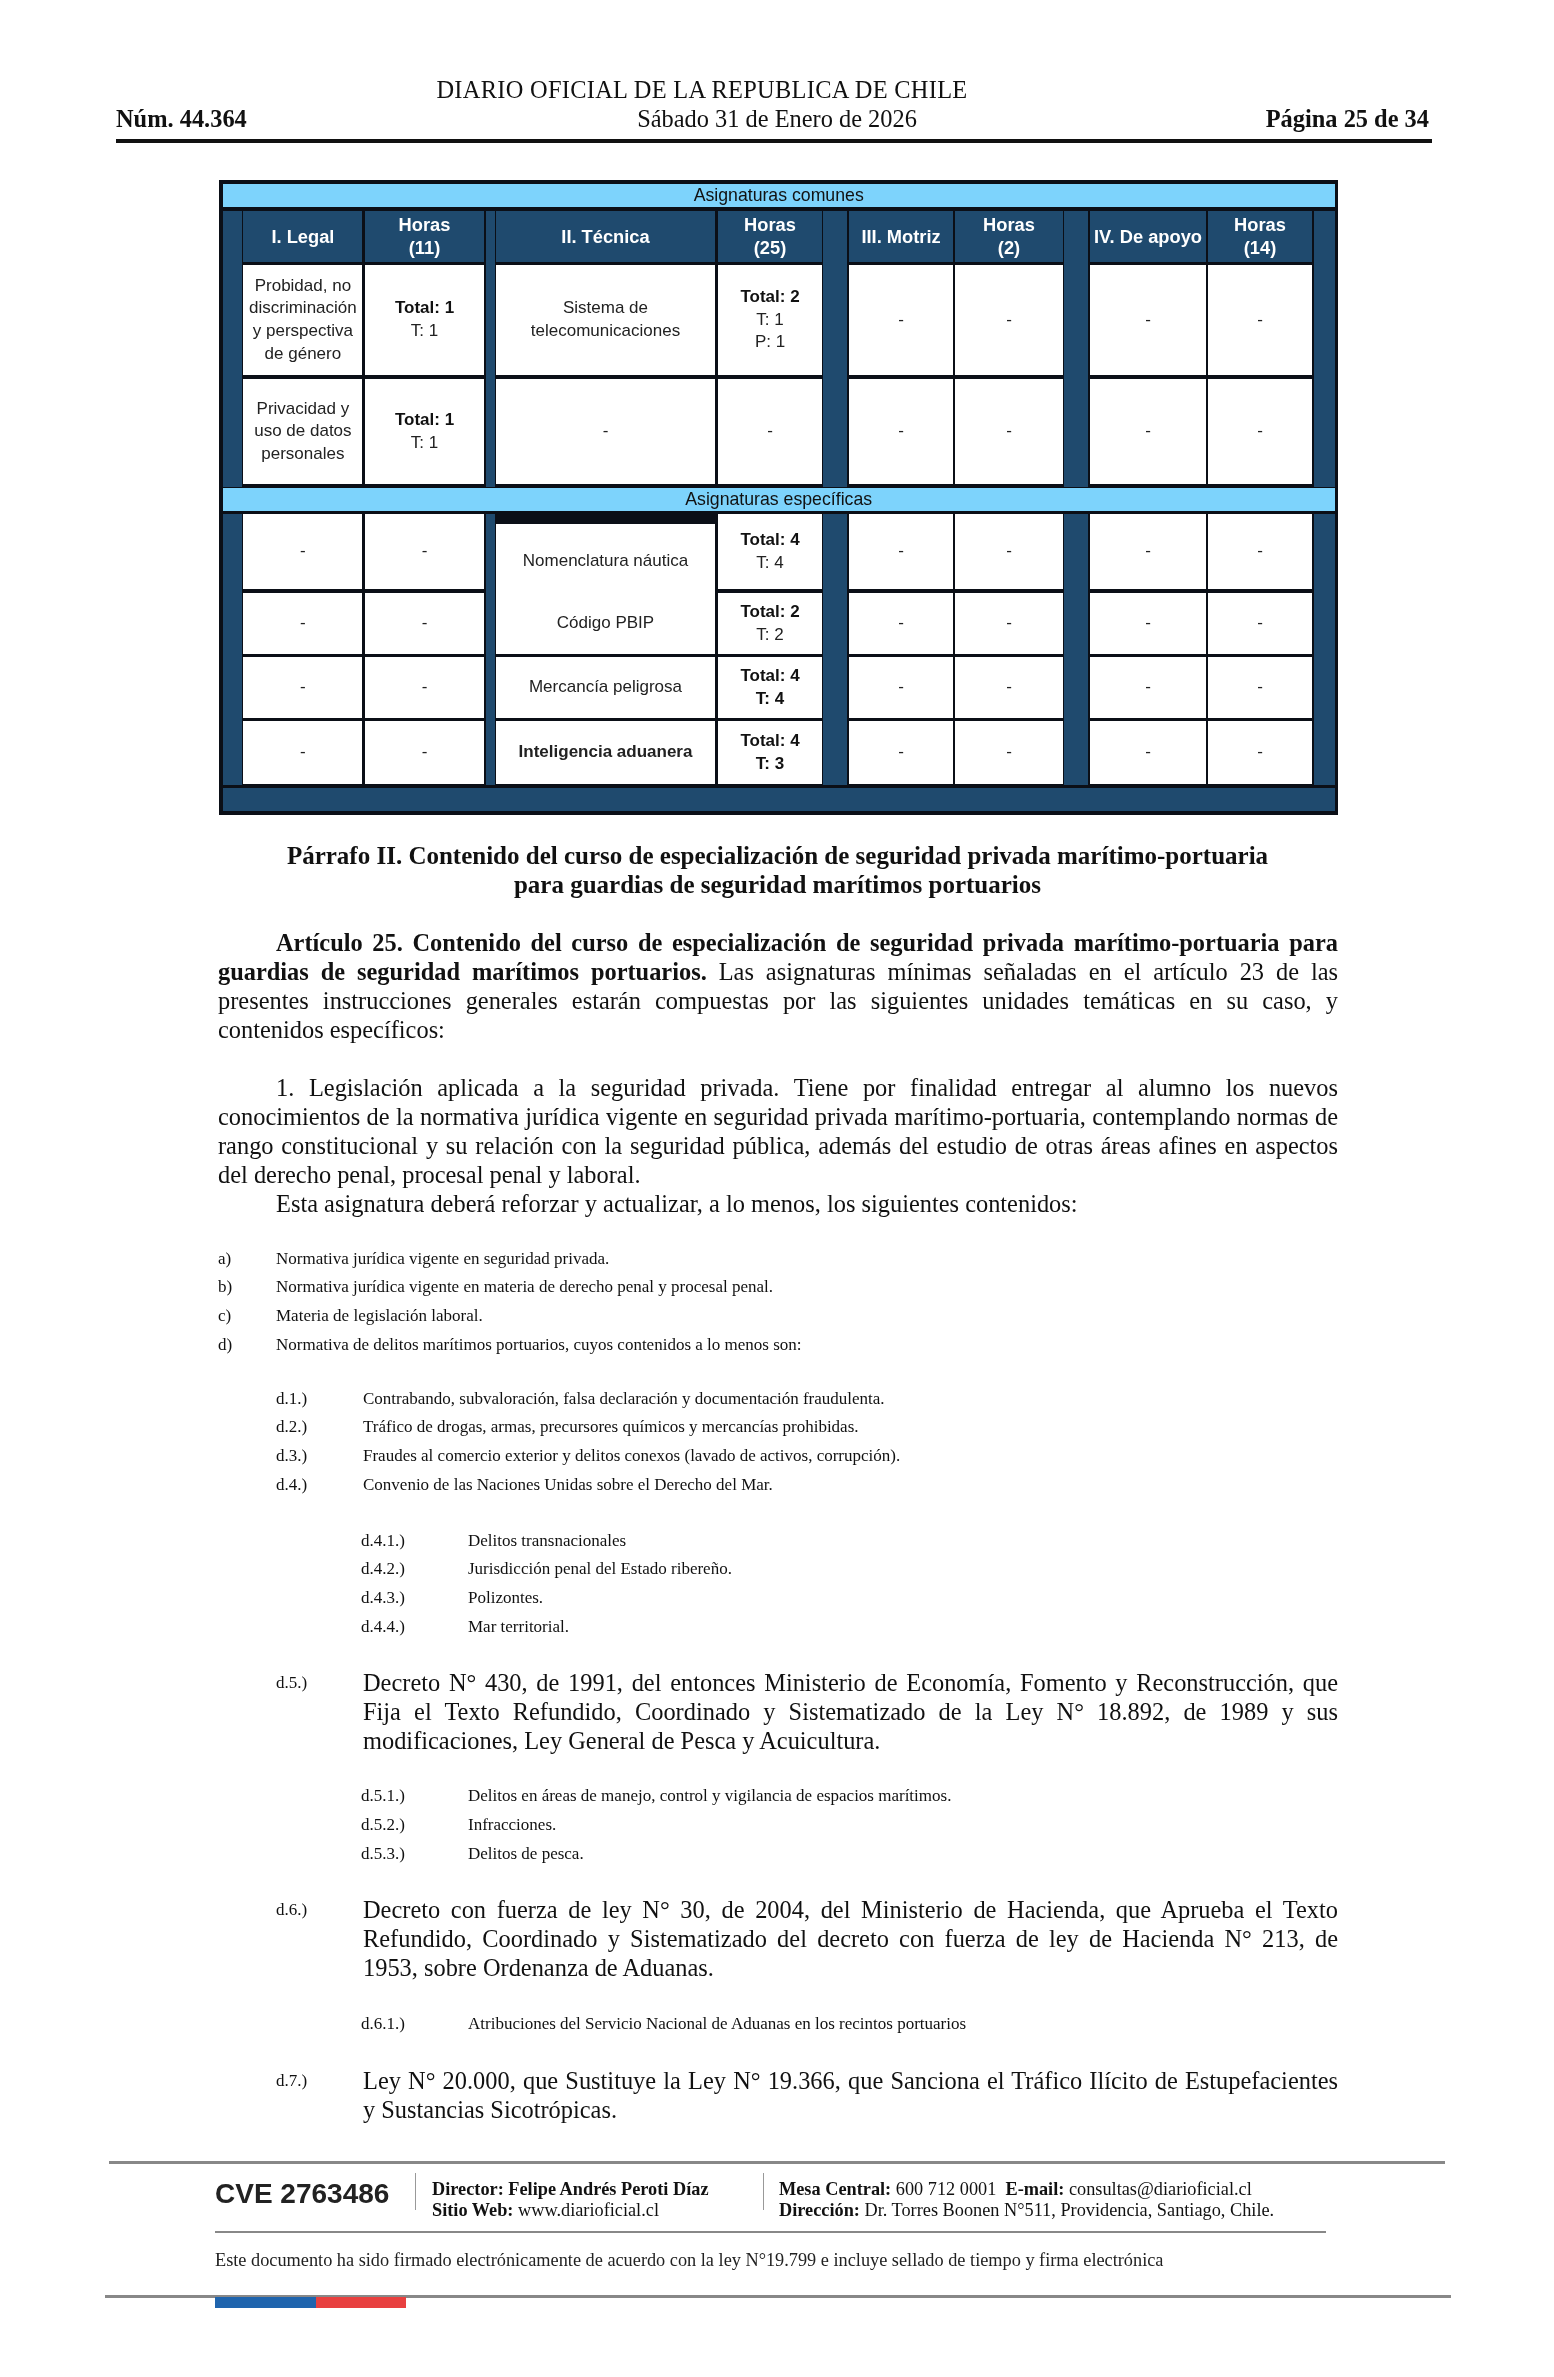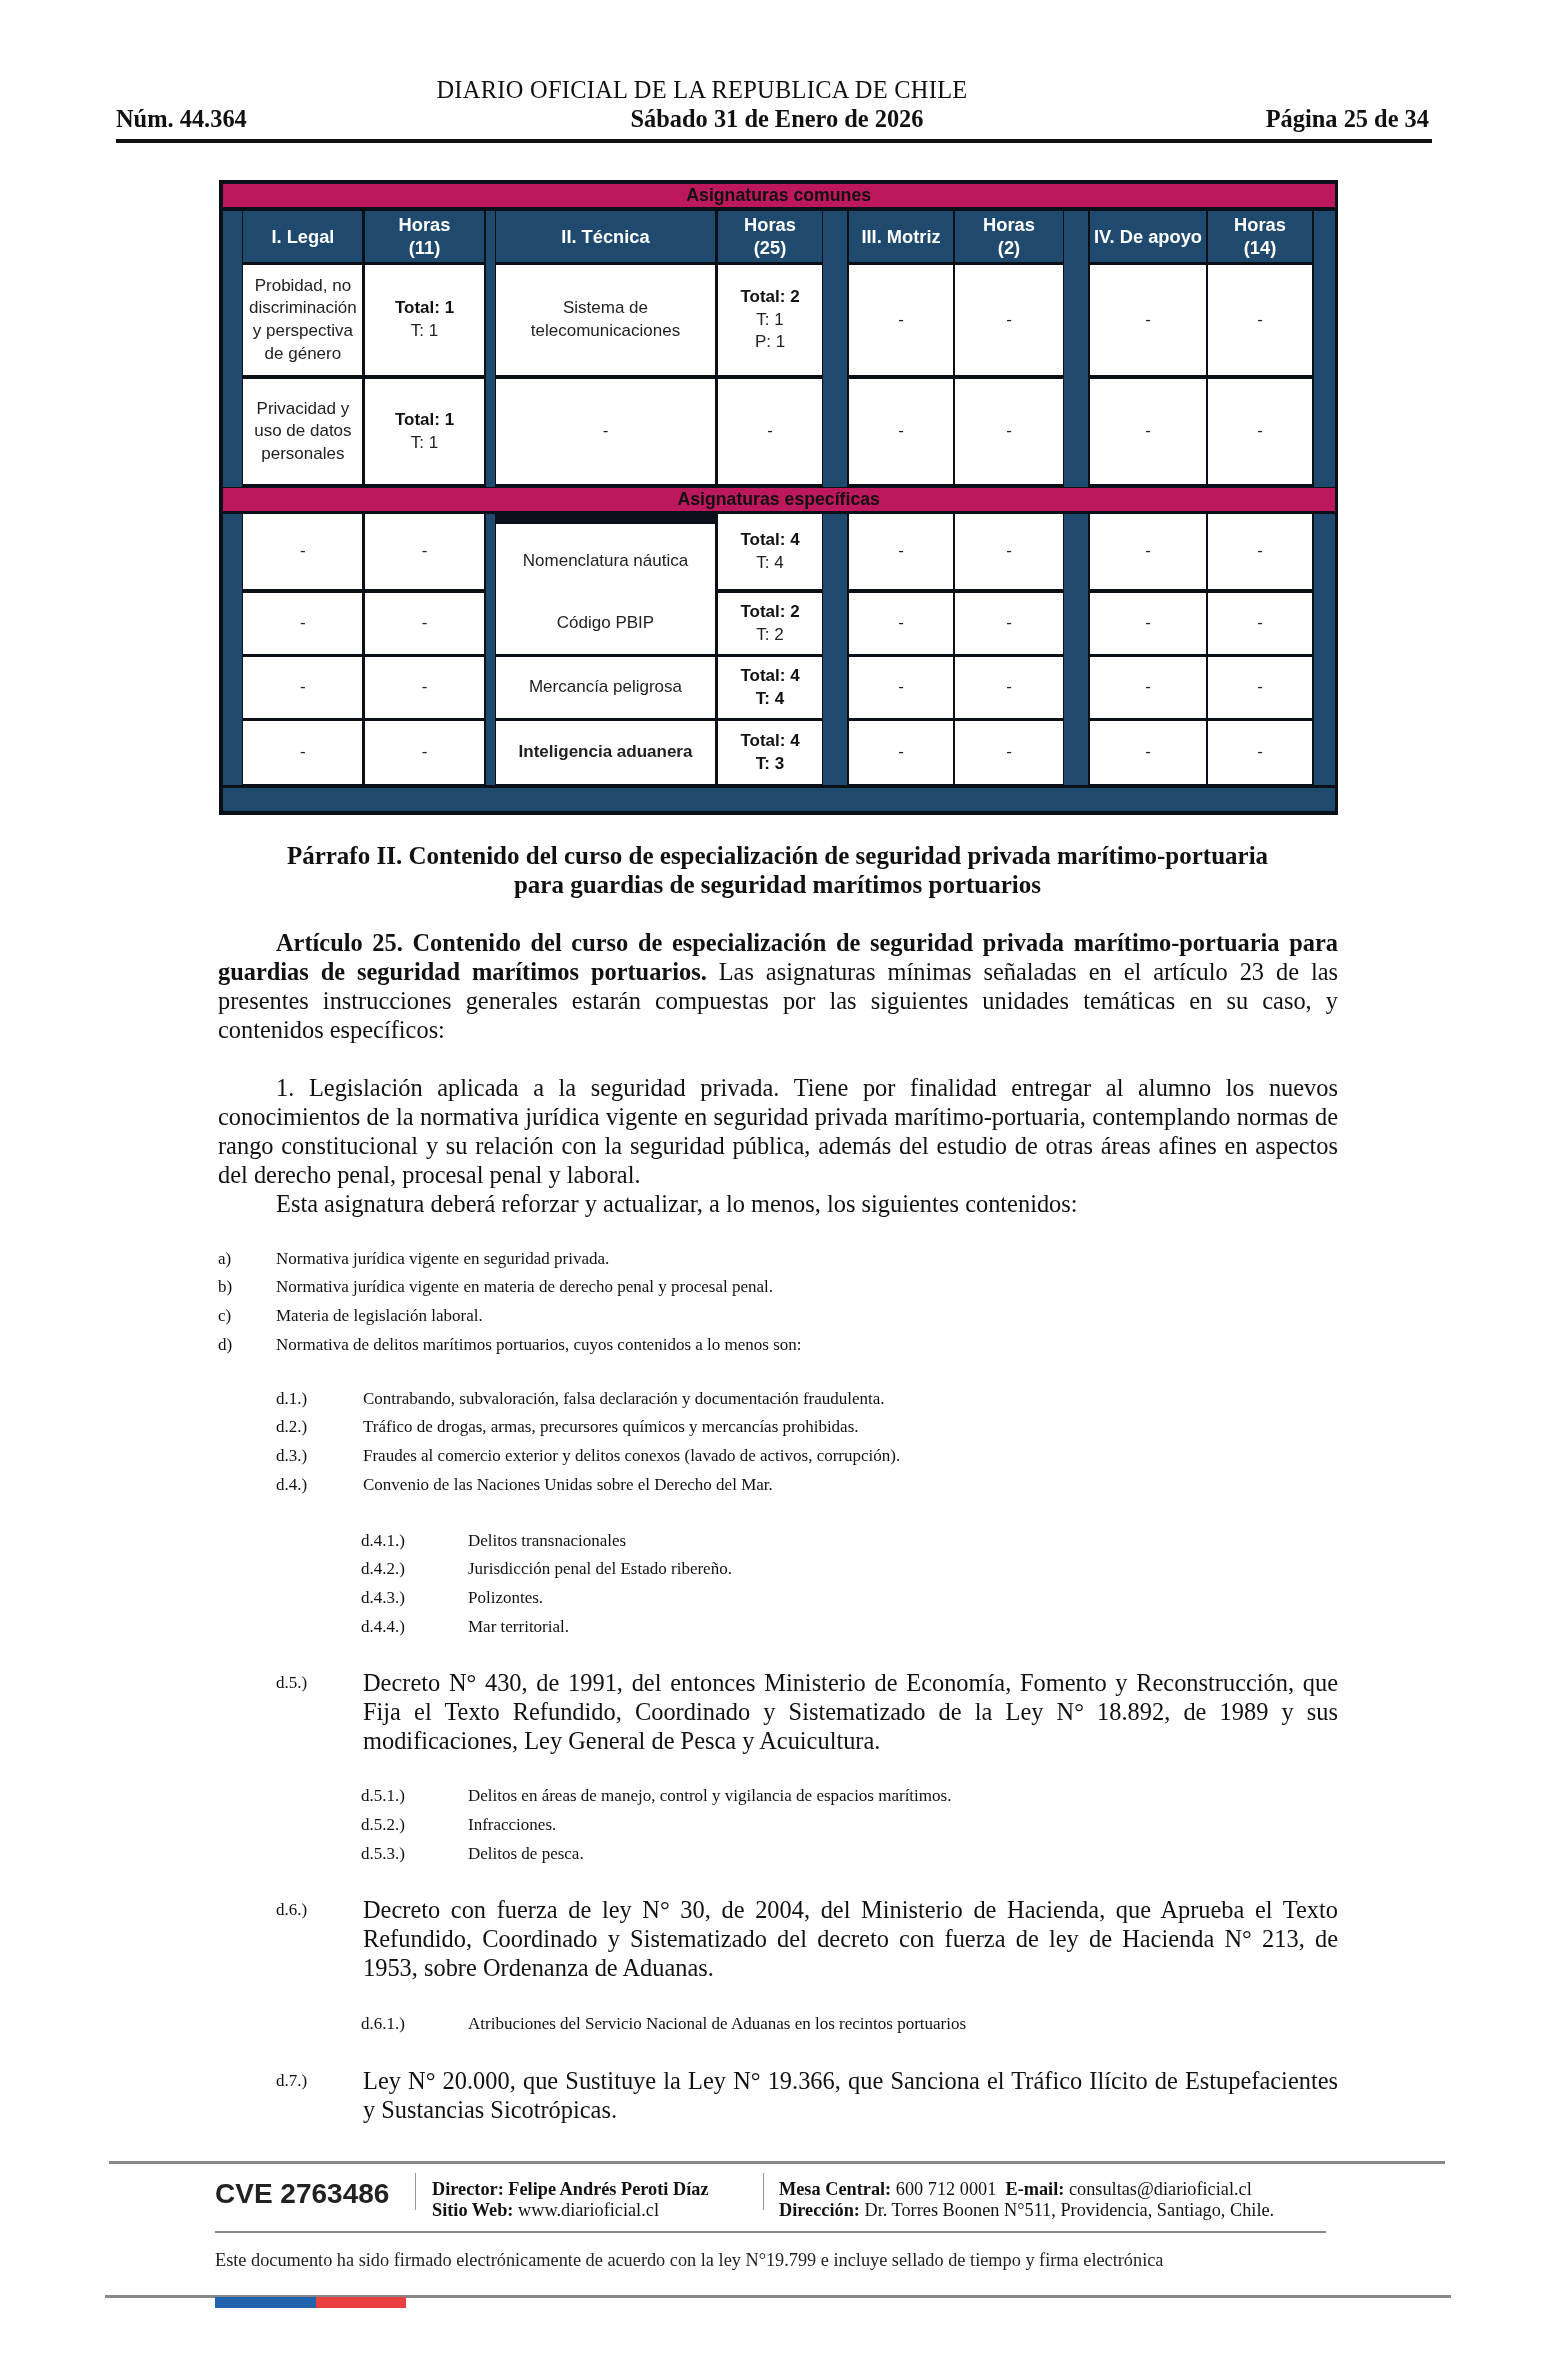--- a/index.html
+++ b/index.html
@@ -2,28 +2,28 @@
 <html style="font-size:9.8px"><head>
 <meta charset="utf-8">
 <style>
   html, body { margin: 0; padding: 0; background: #ffffff; }
   body { width: 1554px; height: 2377px; position: relative; overflow: hidden; font-family: "Liberation Serif", serif; color: #111; }
   .abs { position: absolute; }
 
   
   .hdr-title { left: 0; width: 1404px; top: 76px; text-align: center; font-weight: normal; font-size: 24.4px; letter-spacing: 0.3px; }
   .hdr-num { left: 116px; top: 105px; font-weight: bold; font-size: 24.4px; }
-  .hdr-date { left: 0; width: 1554px; top: 105px; text-align: center; font-weight: bold; font-size: 24.4px; }
+  .hdr-date { left: 0; width: 1554px; top: 105px; text-align: center; font-weight: normal; font-size: 24.4px; }
   .hdr-page { right: 125px; top: 105px; font-weight: bold; font-size: 24.4px; }
   .hdr-rule { left: 116px; top: 139px; width: 1316px; height: 3.7px; background: #111; }
 
   
   .tbl { left: 219px; top: 180px; width: 1119px; height: 635px; background: #0b0f17; }
   .cell { position: absolute; display: flex; align-items: center; justify-content: center; text-align: center; font-family: "Liberation Sans", sans-serif; box-sizing: border-box; }
-  .band { background: #be185d; color: #111; font-weight: bold; font-size: 17.7px; }
+  .band { background: #7dd3fc; color: #111; font-weight: normal; font-size: 17.7px; }
   .navy { background: #1f4a6e; }
   .hcell { background: #1f4a6e; color: #fff; font-weight: bold; font-size: 18.3px; line-height: 23px; }
   .wcell { background: #ffffff; color: #222; font-size: 17px; line-height: 22.6px; }
   .wcell .t { font-weight: bold; color: #111; }
   .multi { flex-direction: column; }
 
   
   .sec-title { left: 183px; width: 1189px; top: 841px; text-align: center; font-weight: bold; font-size: 25px; line-height: 29px; }
   .para { left: 218px; width: 1120px; font-size: 24.4px; line-height: 29px; text-align: justify; }
   .indent { text-indent: 58px; }

